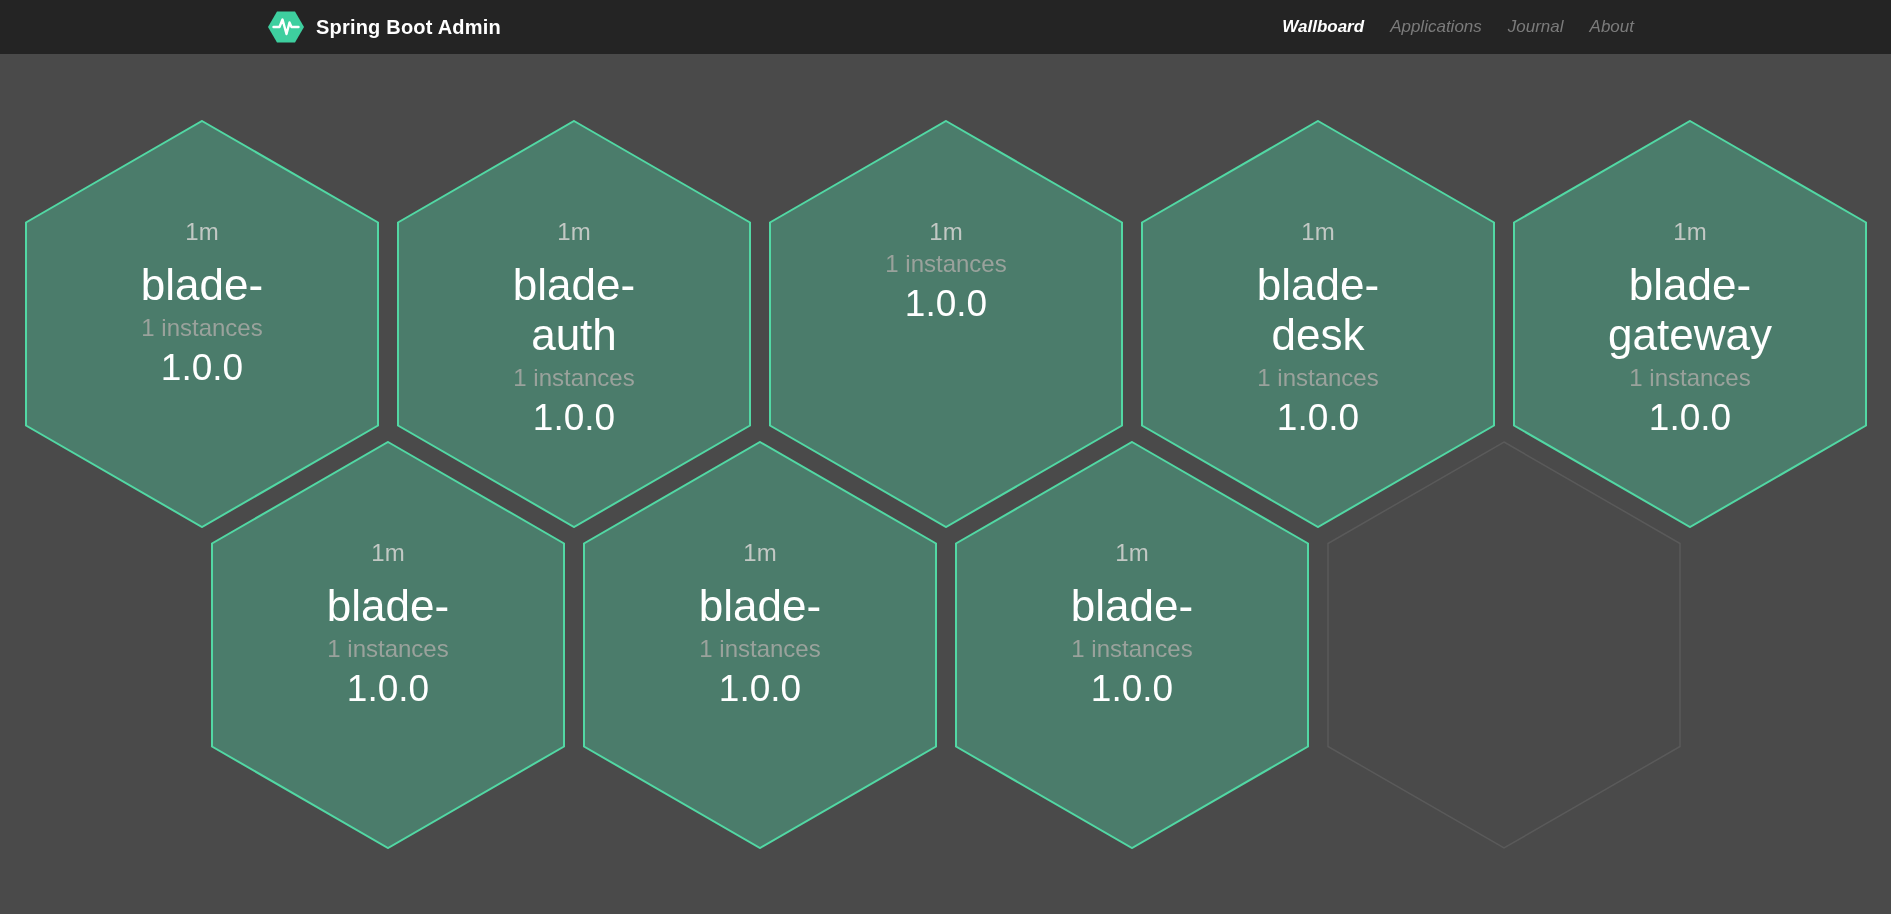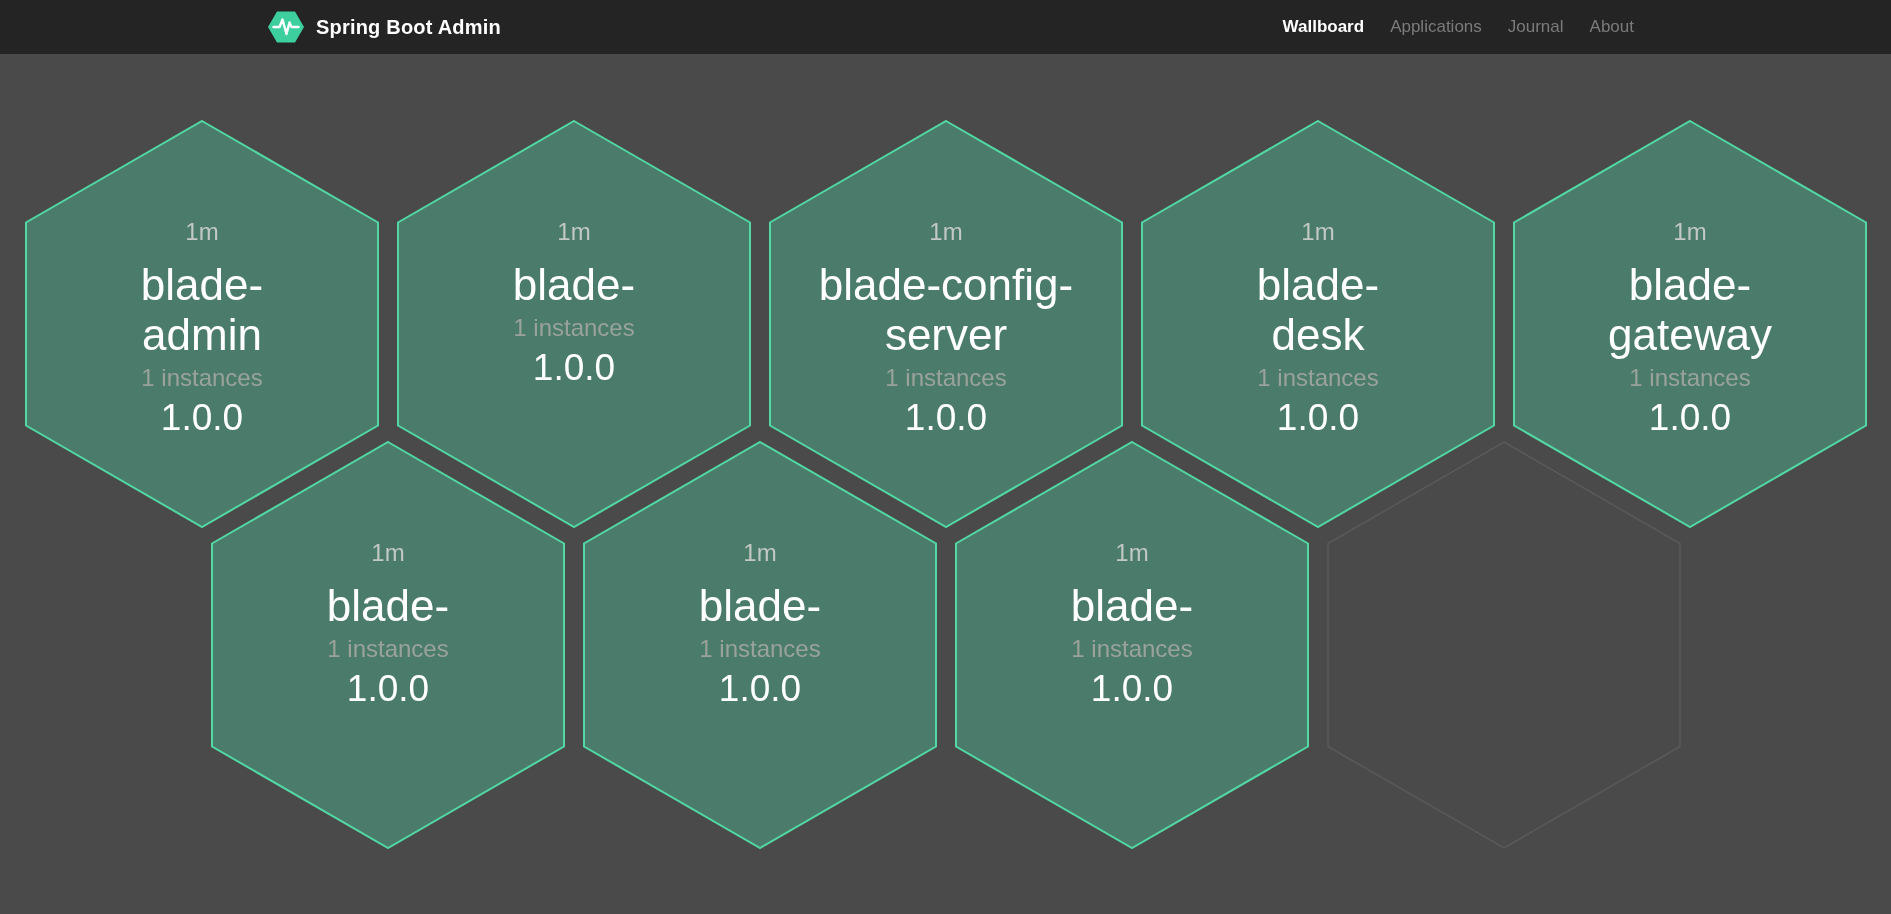--- a/index.html
+++ b/index.html
@@ -41,20 +41,21 @@
     font-weight: bold;
     letter-spacing: 0.2px;
   }
   .nav-links {
     display: flex;
     align-items: center;
     gap: 26px;
     list-style: none;
     margin: 0;
     padding: 0;
+    font-style: italic;
   }
   .nav-links li {
     color: #7b7b7b;
     font-size: 17px;
     cursor: pointer;
     white-space: nowrap;
   }
   .nav-links li.active {
     color: #ffffff;
     font-weight: 600;
@@ -134,49 +135,45 @@
 
 <main class="wallboard">
     <div class="tile" style="left: 25px; top: 66px;">
     <svg width="354" height="408" viewBox="0 0 354 408">
       <polygon points="177,1 353,102.5 353,305.5 177,407 1,305.5 1,102.5" stroke-width="2" fill="#4b7c6b" stroke="#52d8a4"></polygon>
     </svg>
     <div class="tile-text">
       <div class="tile-time">1m</div>
       <div class="tile-name">
         <div>blade-</div>
-        <div>admin</div>
       </div>
       <div class="tile-instances">1 instances</div>
       <div class="tile-version">1.0.0</div>
     </div>
   </div>
     <div class="tile" style="left: 397px; top: 66px;">
     <svg width="354" height="408" viewBox="0 0 354 408">
       <polygon points="177,1 353,102.5 353,305.5 177,407 1,305.5 1,102.5" stroke-width="2" fill="#4b7c6b" stroke="#52d8a4"></polygon>
     </svg>
     <div class="tile-text">
       <div class="tile-time">1m</div>
       <div class="tile-name">
         <div>blade-</div>
+        <div>auth</div>
       </div>
       <div class="tile-instances">1 instances</div>
       <div class="tile-version">1.0.0</div>
     </div>
   </div>
     <div class="tile" style="left: 769px; top: 66px;">
     <svg width="354" height="408" viewBox="0 0 354 408">
       <polygon points="177,1 353,102.5 353,305.5 177,407 1,305.5 1,102.5" stroke-width="2" fill="#4b7c6b" stroke="#52d8a4"></polygon>
     </svg>
     <div class="tile-text">
       <div class="tile-time">1m</div>
-      <div class="tile-name">
-        <div>blade-config-</div>
-        <div>server</div>
-      </div>
       <div class="tile-instances">1 instances</div>
       <div class="tile-version">1.0.0</div>
     </div>
   </div>
     <div class="tile" style="left: 1141px; top: 66px;">
     <svg width="354" height="408" viewBox="0 0 354 408">
       <polygon points="177,1 353,102.5 353,305.5 177,407 1,305.5 1,102.5" stroke-width="2" fill="#4b7c6b" stroke="#52d8a4"></polygon>
     </svg>
     <div class="tile-text">
       <div class="tile-time">1m</div>

